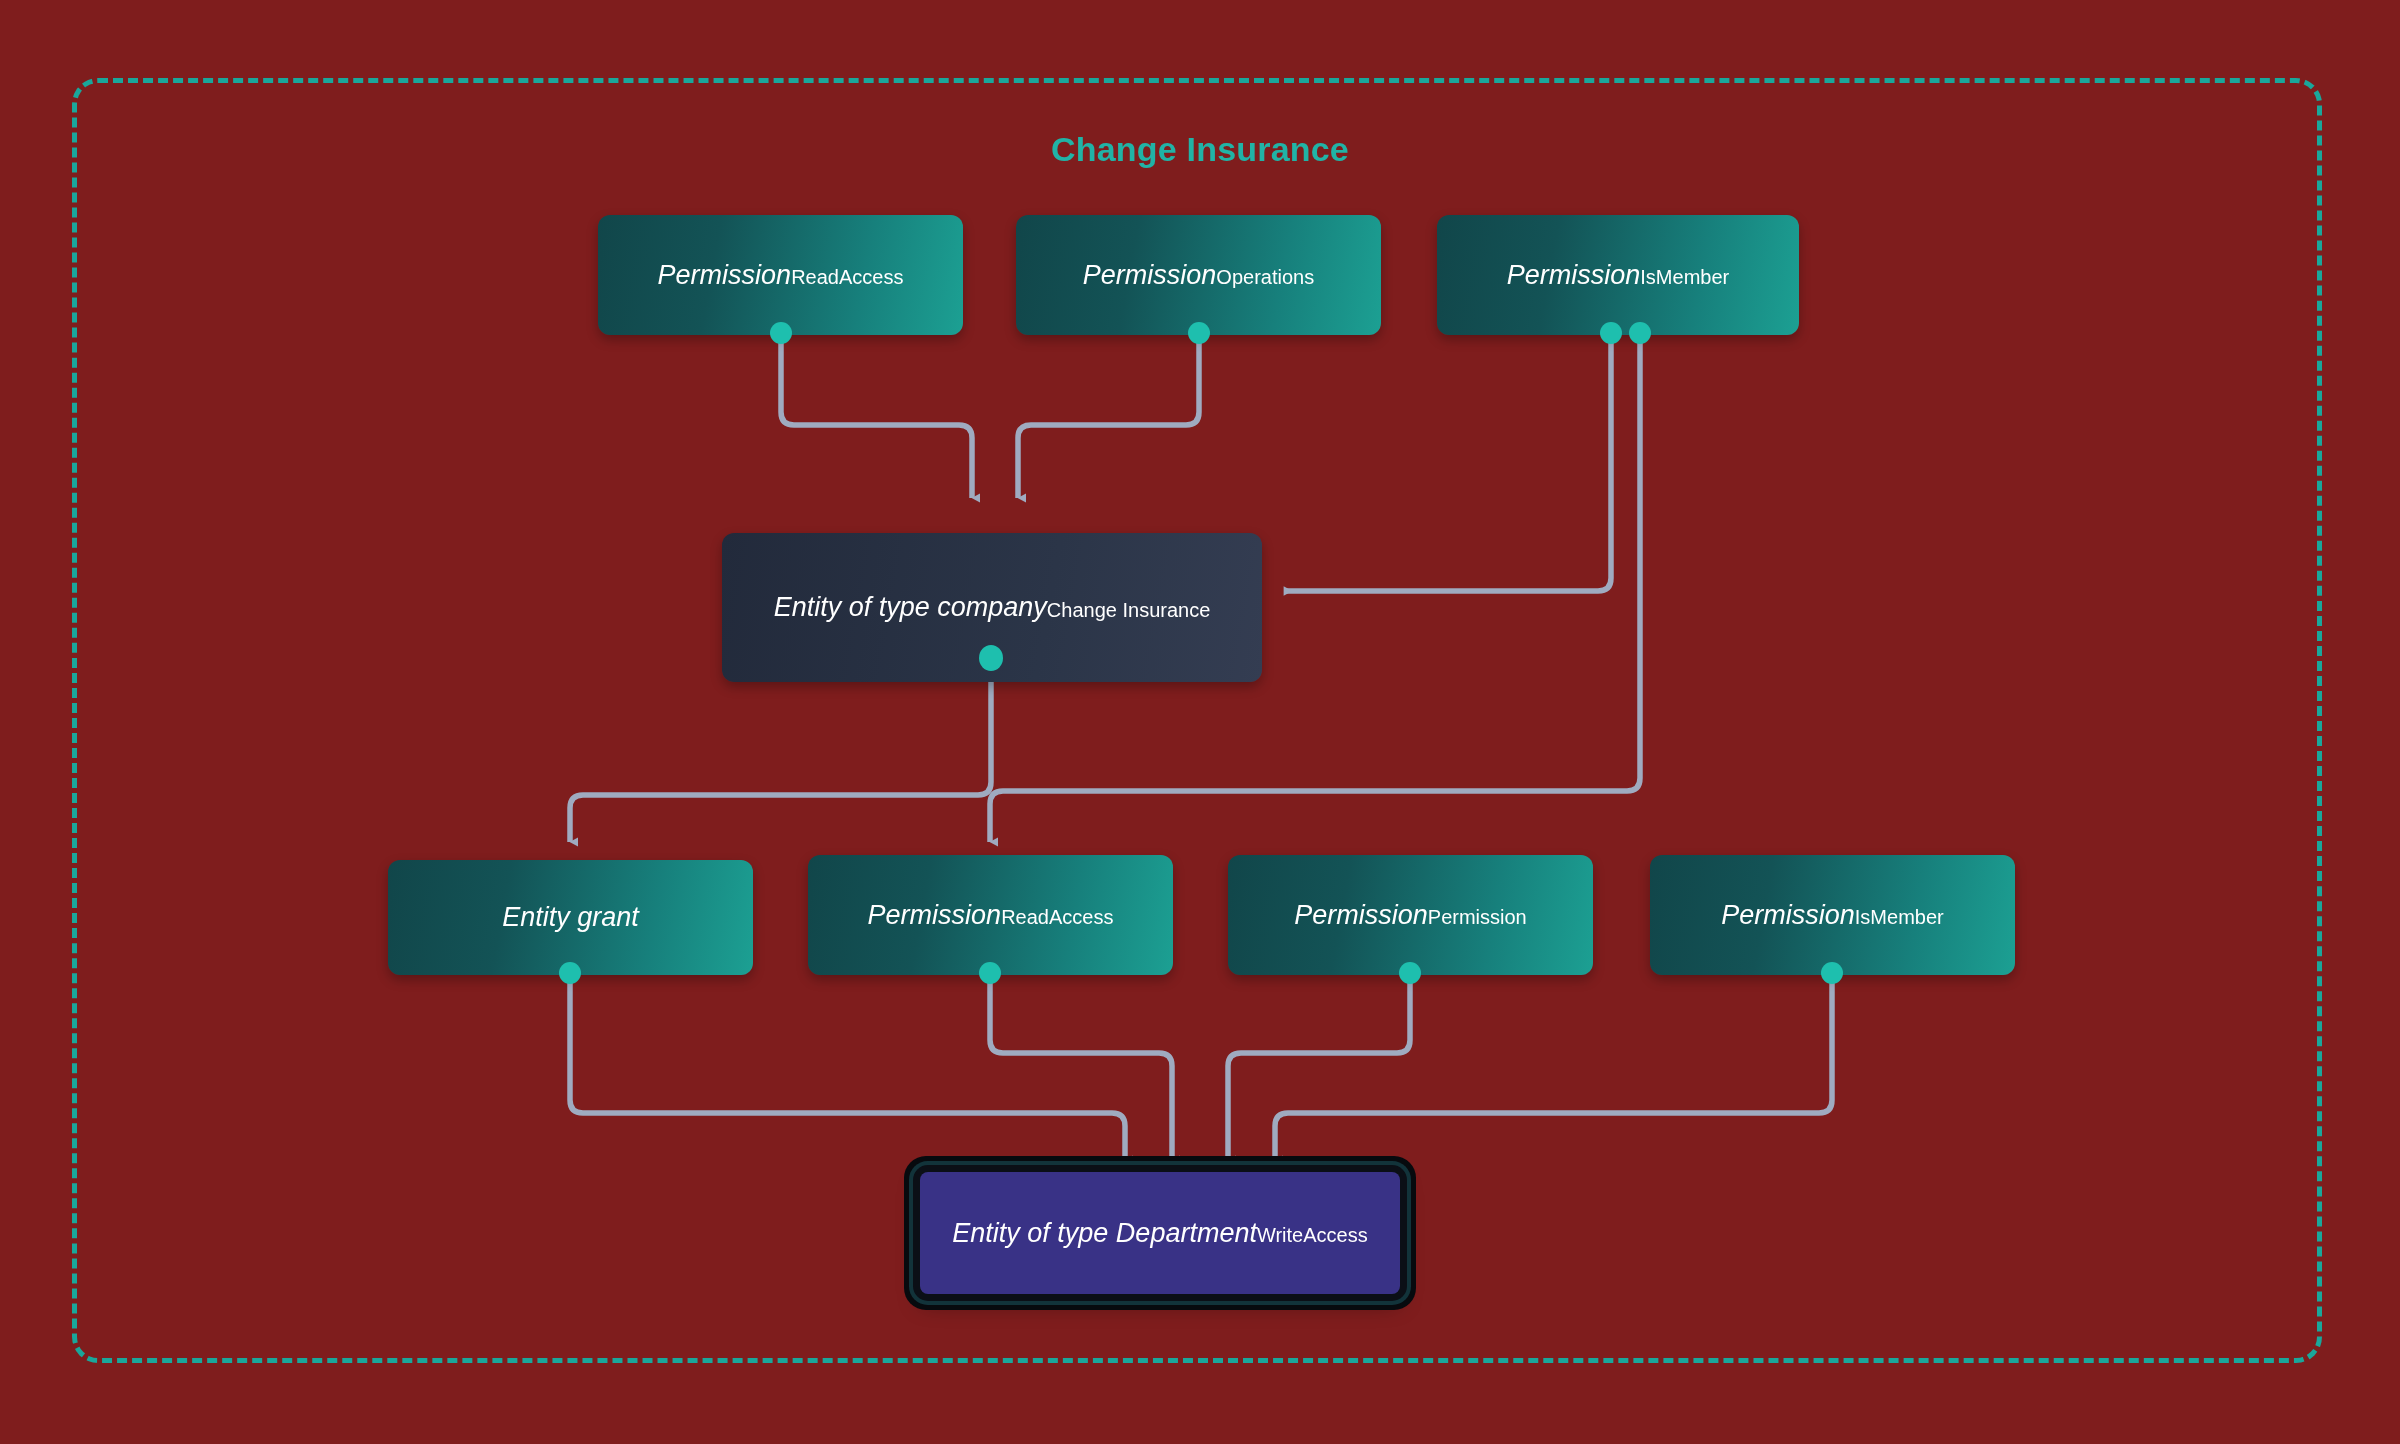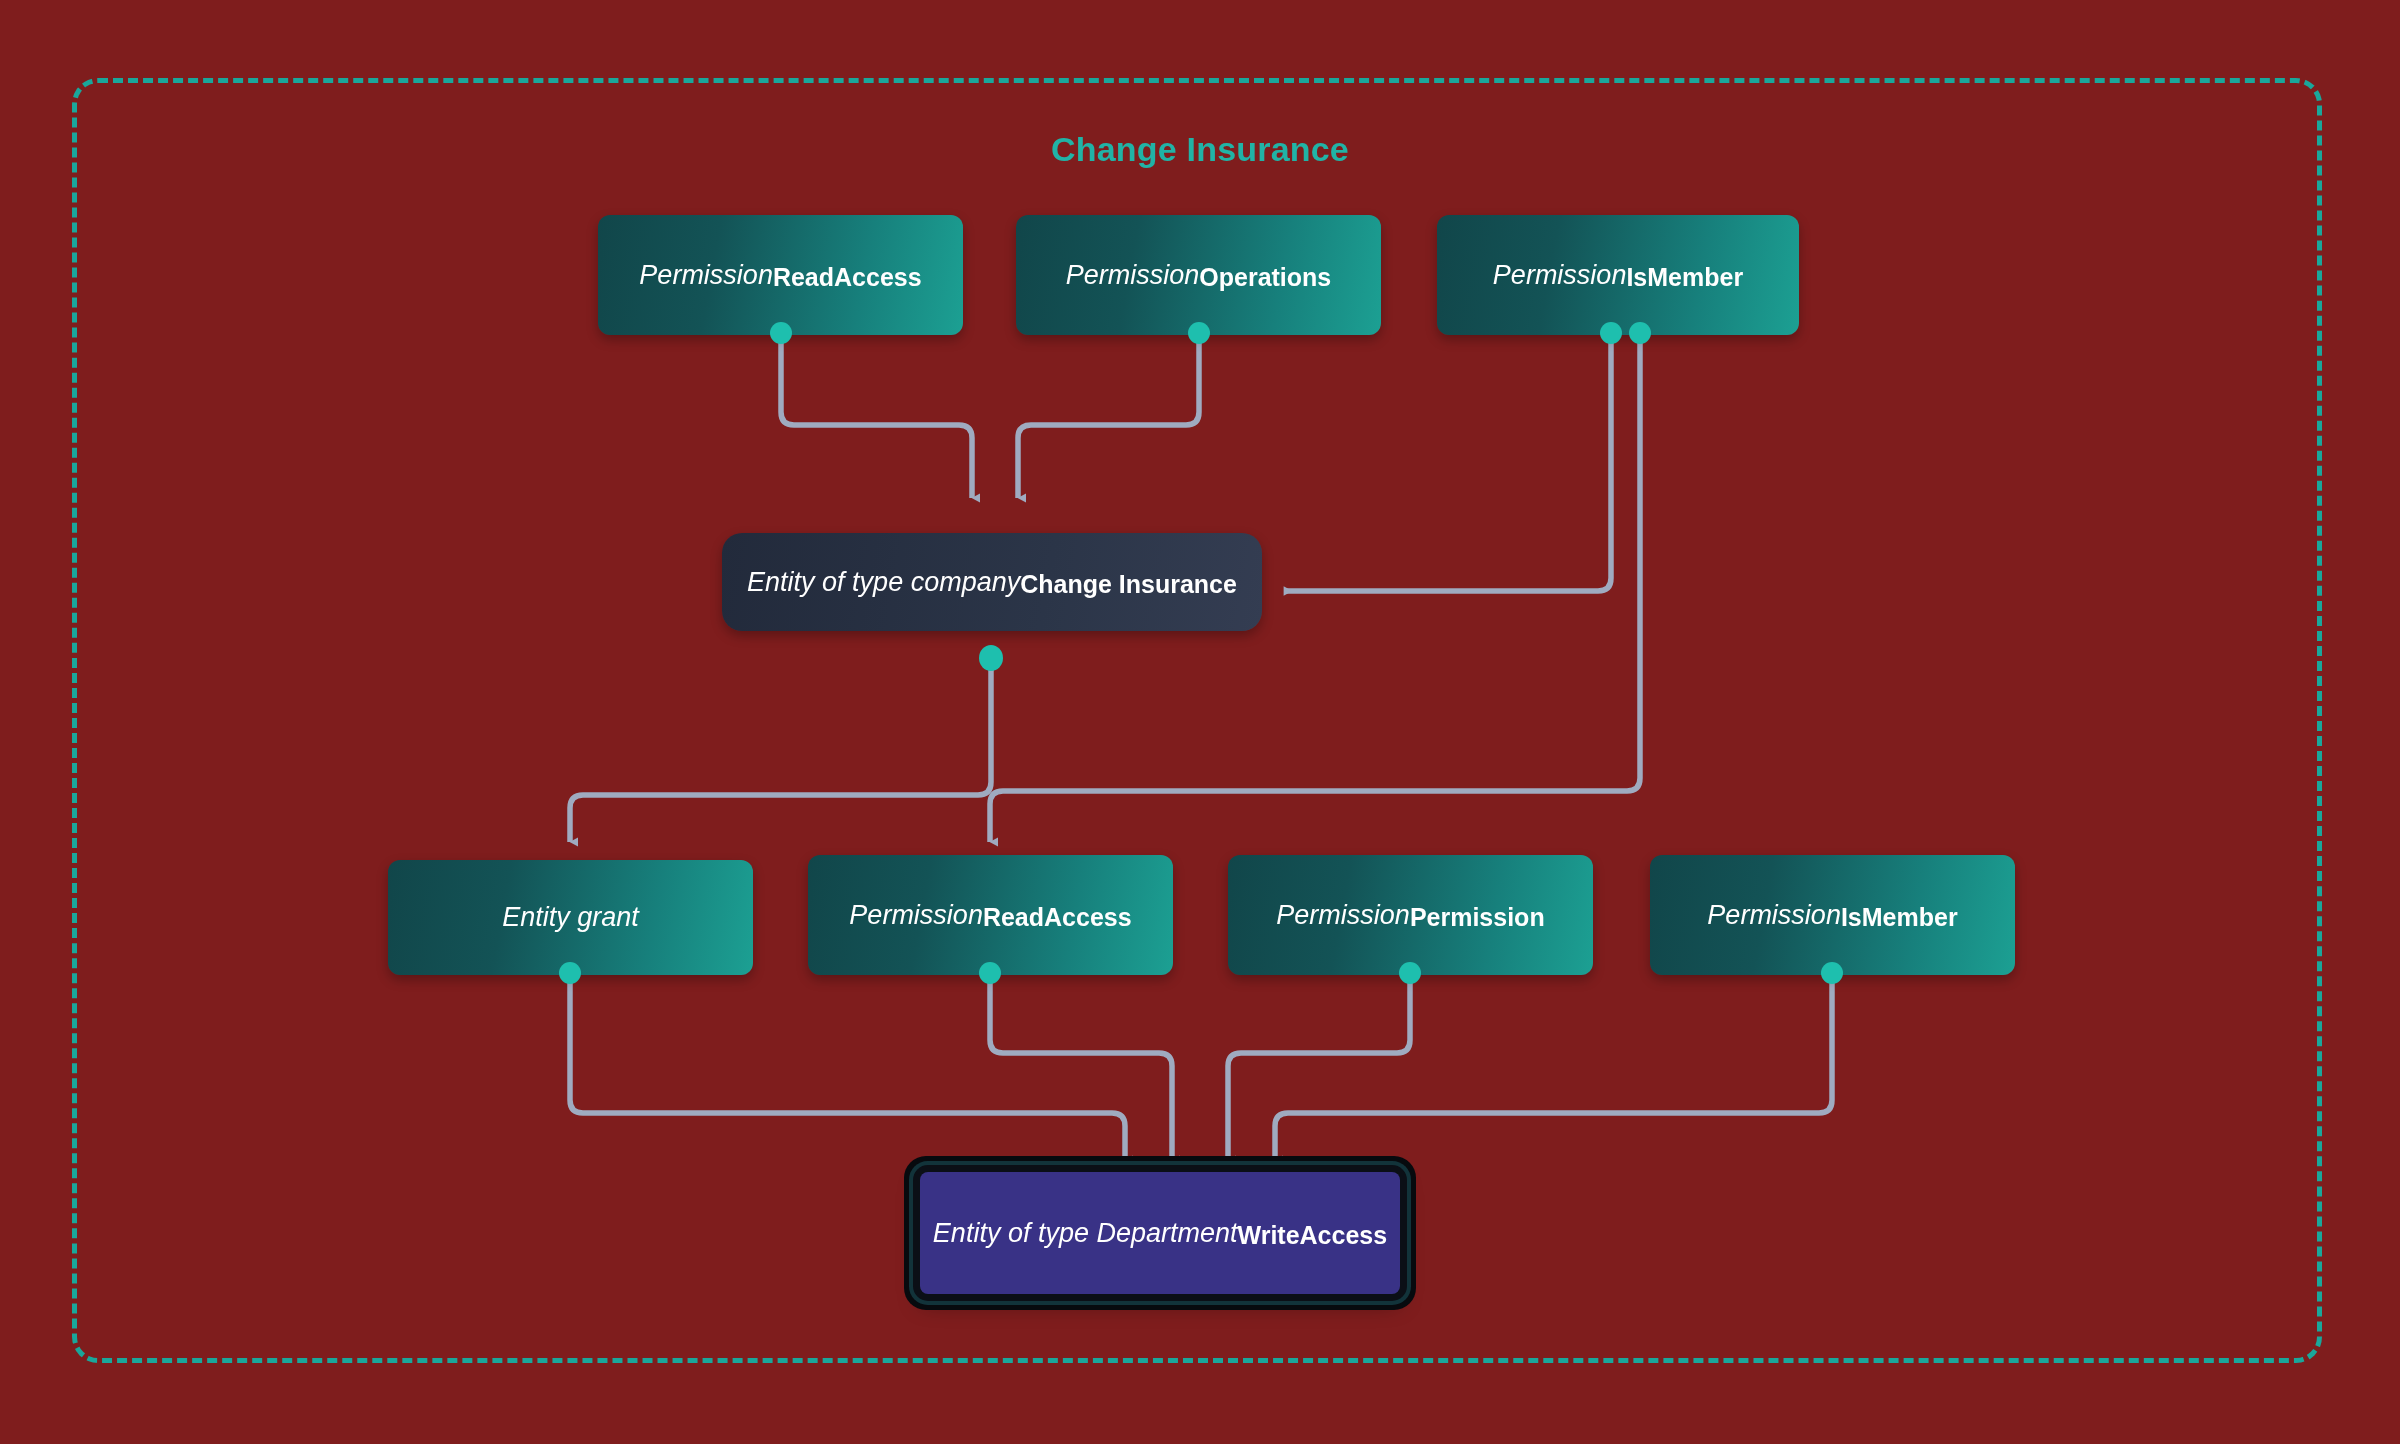--- a/index.html
+++ b/index.html
@@ -66,22 +66,22 @@
     box-shadow: 0 5px 12px rgba(0,0,0,0.28);
   }
   .node .ntype {
     font-style: italic;
     font-size: 27px;
     line-height: 1.12;
     font-weight: 400;
     white-space: nowrap;
   }
   .node .nname {
-    font-weight: bold;
-    font-size: 25px;
+    font-weight: normal;
+    font-size: 20px;
     line-height: 1.25;
     margin-top: 5px;
     white-space: nowrap;
   }
   .node.single .ntype {
     margin: 4px;
   }
   .perm {
     background: linear-gradient(100deg, #11464a 0%, #135356 32%, #17807c 72%, #1ca093 100%);
   }
@@ -166,21 +166,21 @@
   </div>
   <div class="dot" style="left:1199px; top:333px;"></div>
 
   <div class="node perm" style="left:1437px; top:215px; width:362px; height:120px;">
     <div class="ntype">Permission</div>
     <div class="nname">IsMember</div>
   </div>
   <div class="dot" style="left:1611px; top:333px;"></div>
   <div class="dot" style="left:1640px; top:333px;"></div>
 
-  <div class="node entity-dark" style="left:722px; top:533px; width:540px; height:98px;border-radius:20px;">
+  <div class="node entity-dark" style="left:722px; top:533px; width:540px; height:149px;">
     <div class="ntype">Entity of type company</div>
     <div class="nname">Change Insurance</div>
   </div>
   <div class="dot wide" style="left:991px; top:658px;"></div>
 
   <div class="node perm single" style="left:388px; top:860px; width:365px; height:115px;">
     <div class="ntype">Entity grant</div>
   </div>
   <div class="dot" style="left:570px; top:973px;"></div>
 

